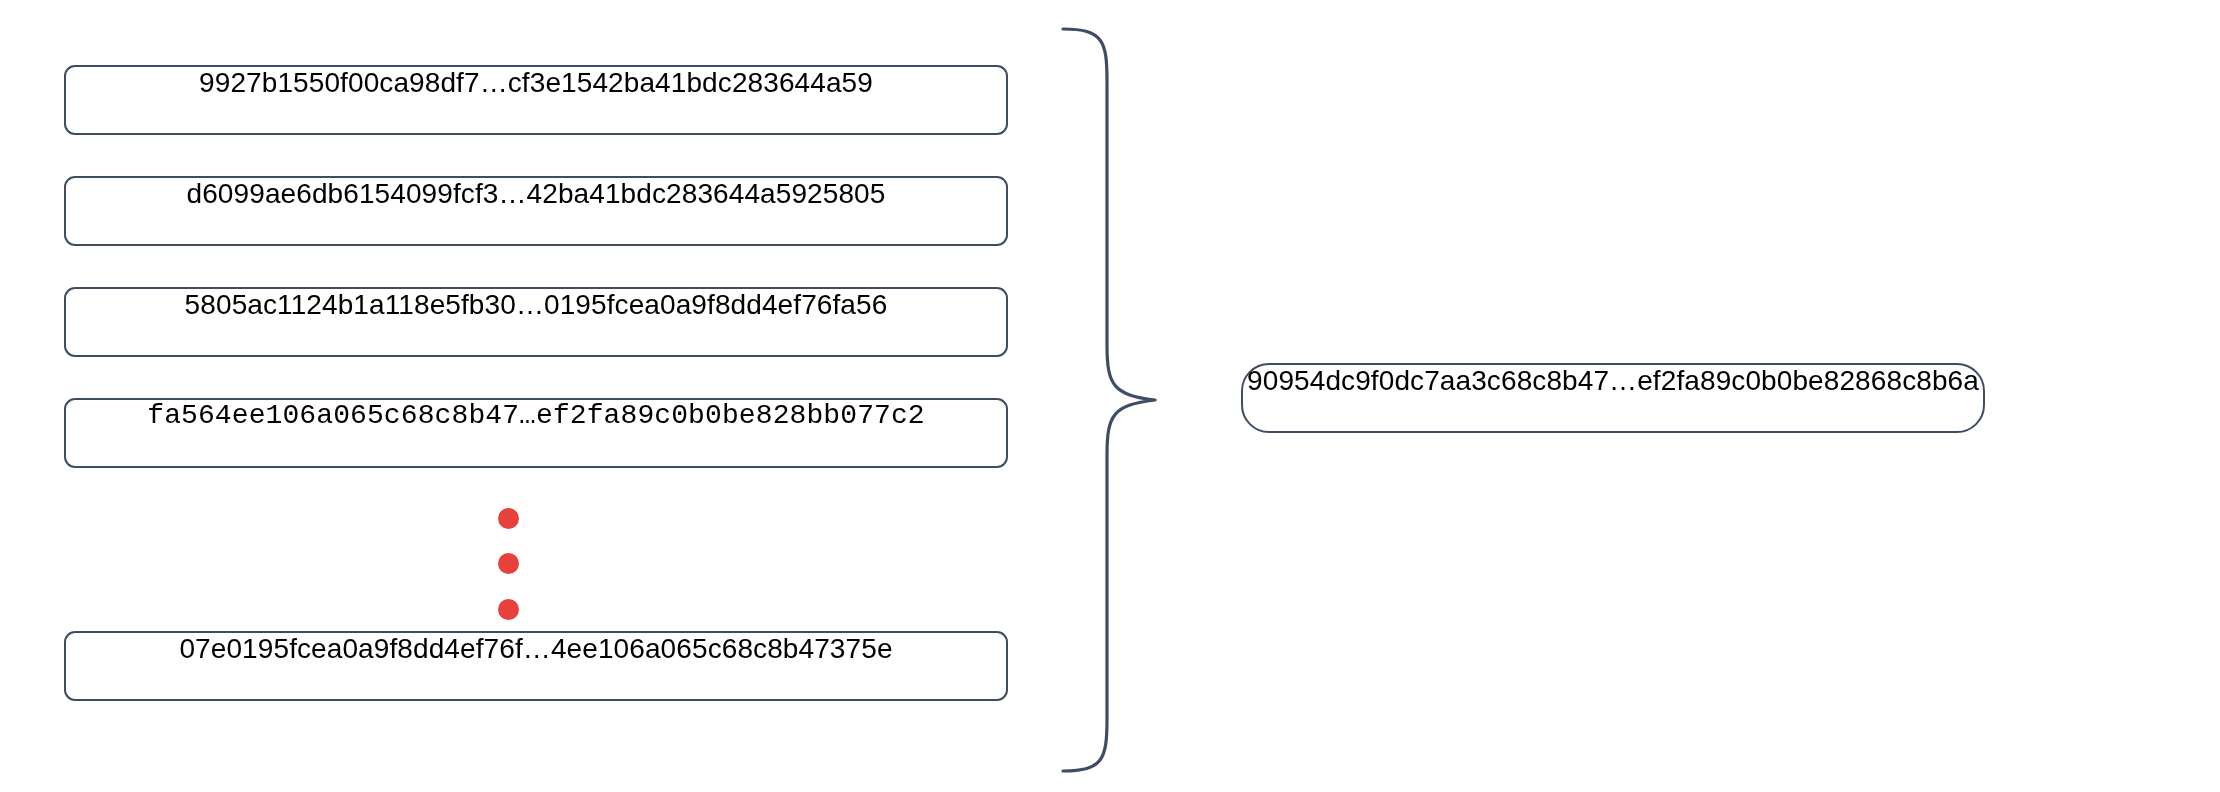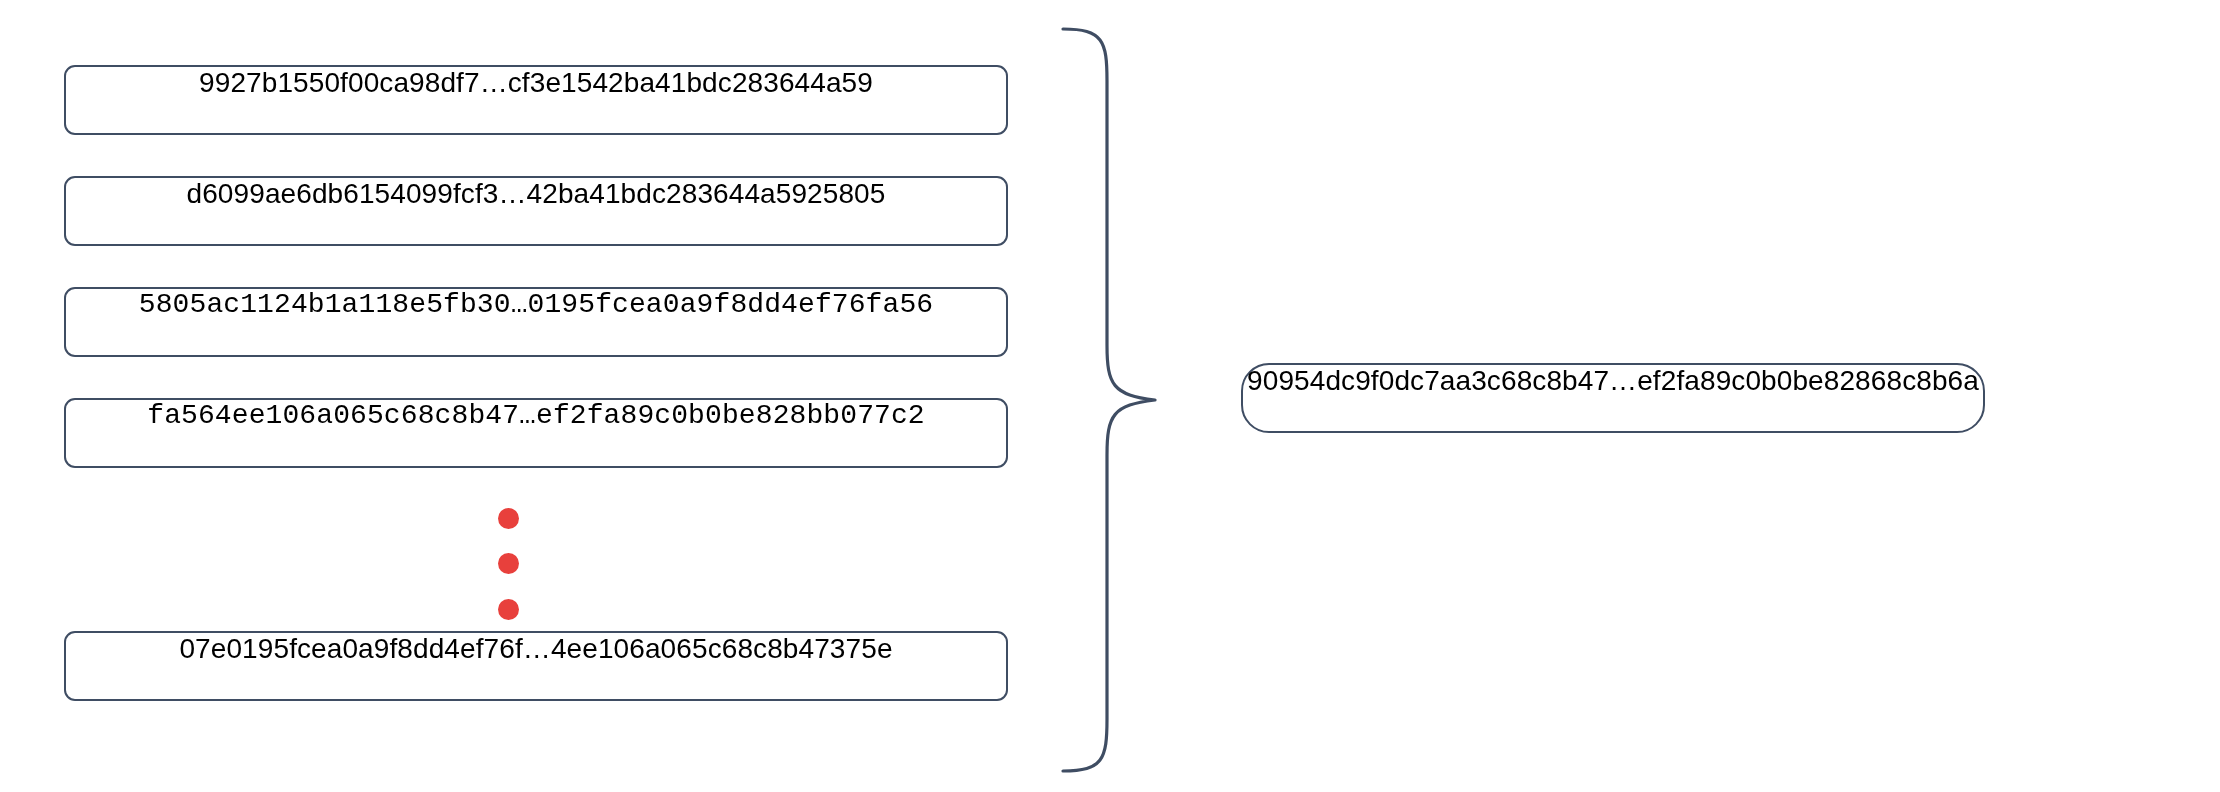--- a/index.html
+++ b/index.html
@@ -37,21 +37,21 @@
   }
 
   .left-box {
     left: 64px;
     width: 944px;
     height: 70px;
   }
 
   #left-box-0 { top: 65px; }
   #left-box-1 { top: 176px; }
-  #left-box-2 { top: 287px; font-family: Liberation Mono, monospace; }
+  #left-box-2 { top: 287px; }
   #left-box-3 { top: 398px; font-family: Liberation Mono, monospace; }
   #left-box-4 { top: 631px; }
 
   .right-box {
     left: 1241px;
     top: 363px;
     width: 744px;
     height: 70px;
     border-radius: 28px;
   }

